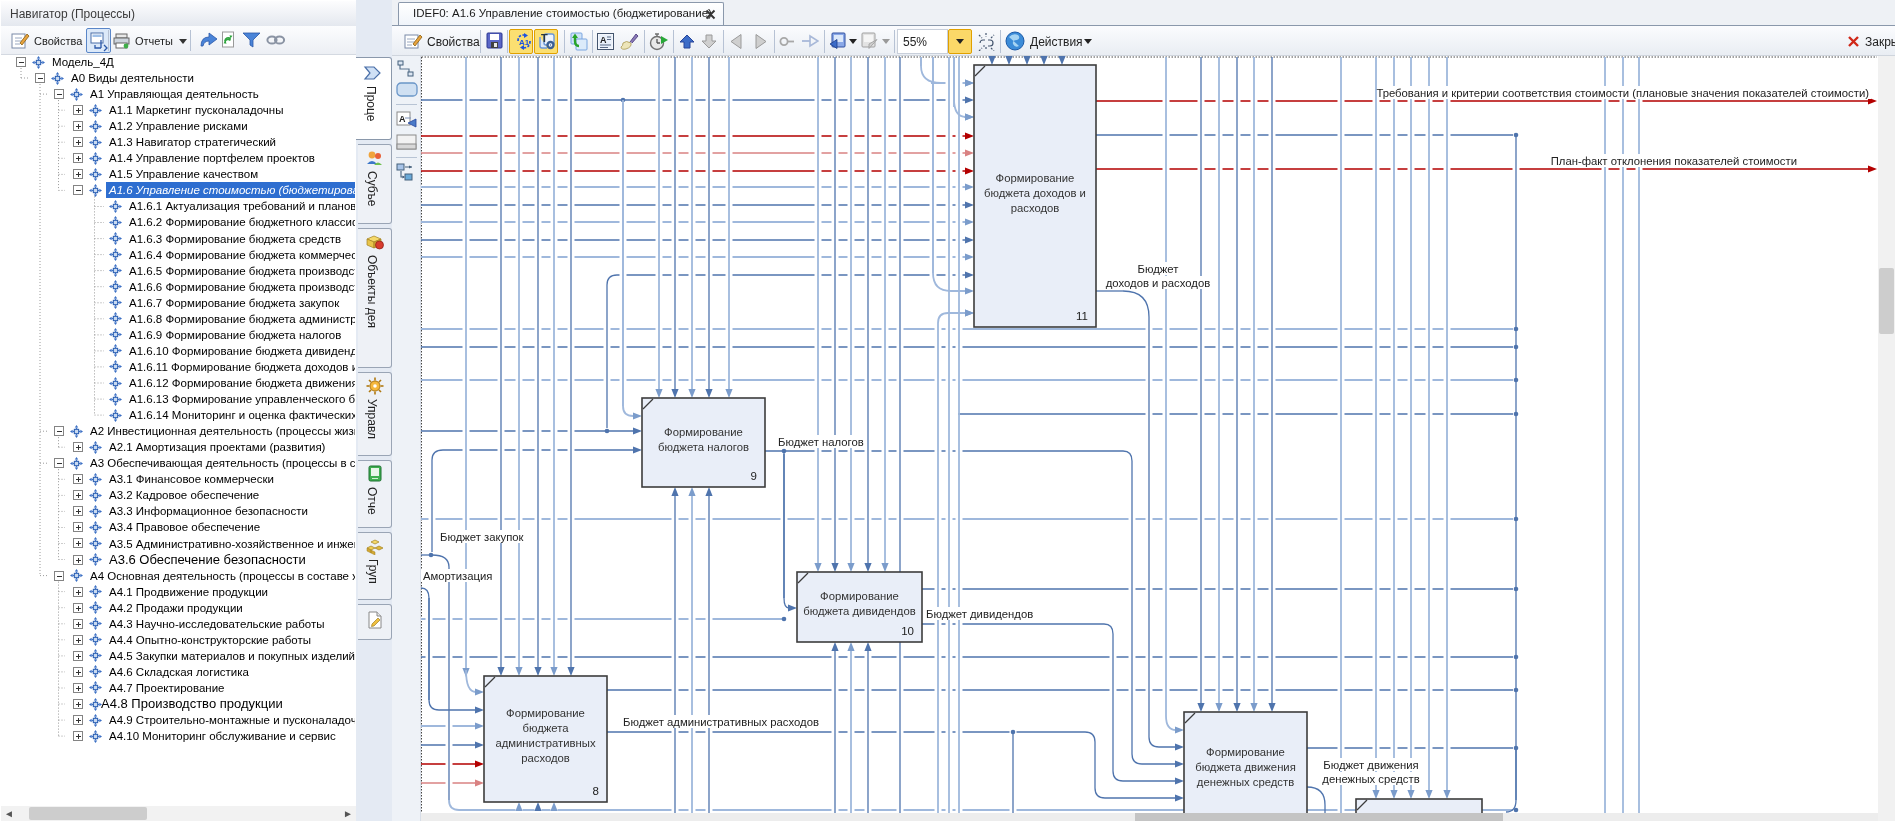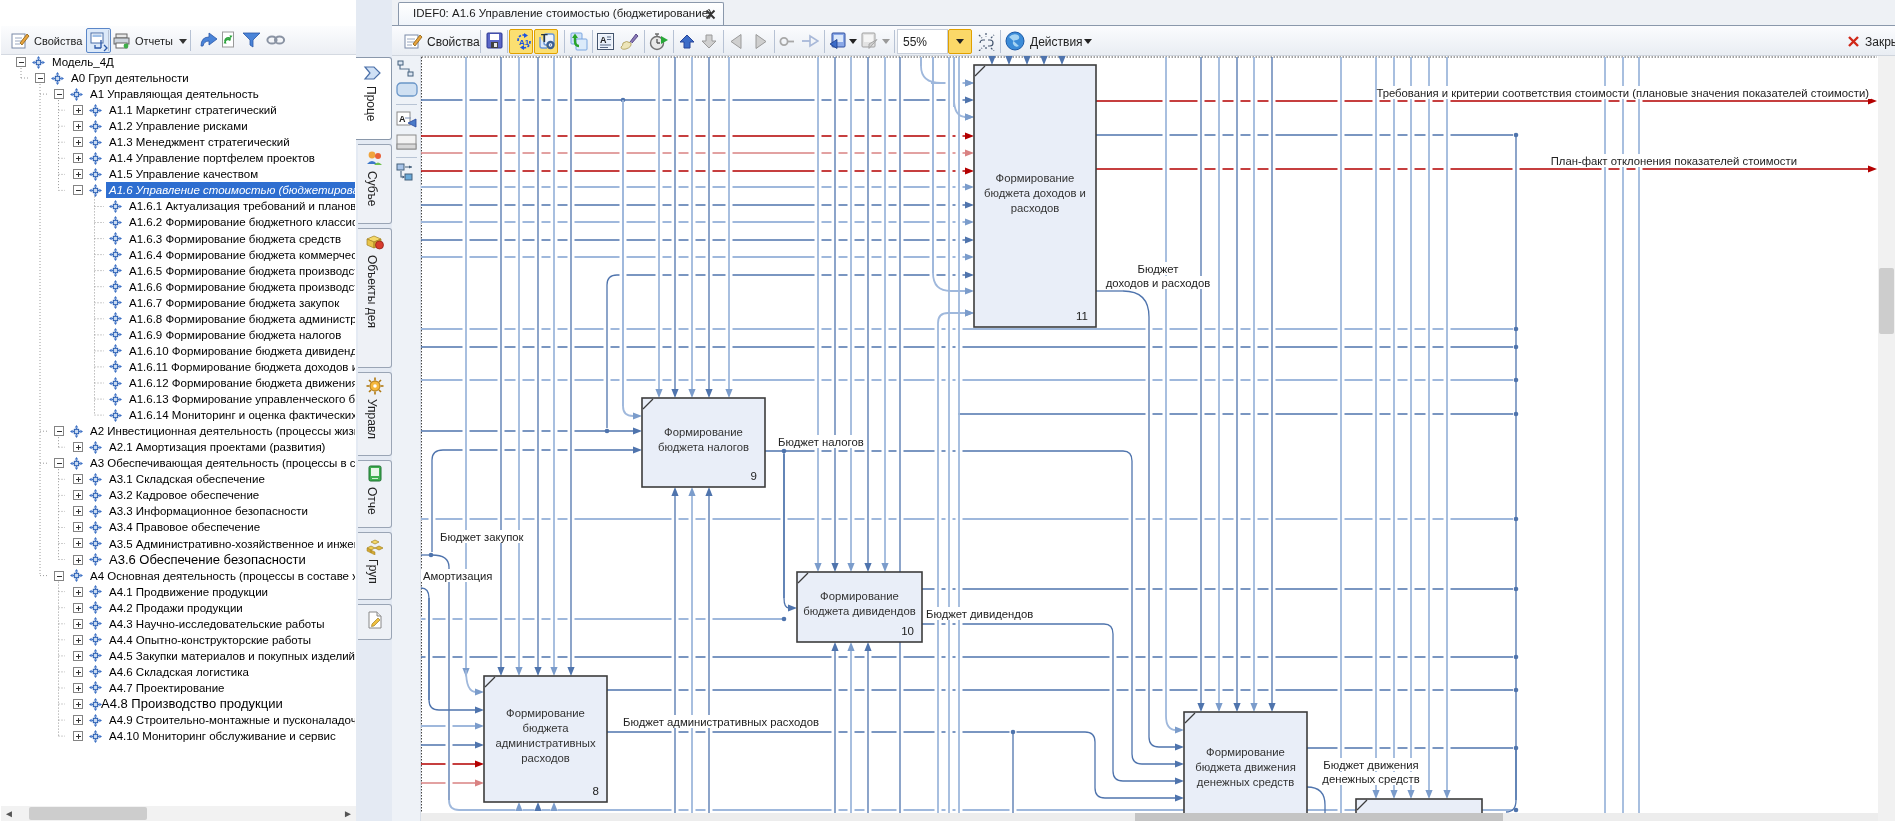--- a/index.html
+++ b/index.html
@@ -3,20 +3,29 @@
 <style>
 * { margin:0; padding:0; box-sizing:border-box; }
 body { width:1895px; height:821px; overflow:hidden; font-family:"Liberation Sans", sans-serif; background:#eef1f5; position:relative; }
 .abs { position:absolute; }
 .sep { position:absolute; width:1px; background:#b7c2d4; top:6px; height:22px; }
 </style></head>
 <body>
 
 <div class="abs" style="left:0;top:0;width:392px;height:821px;background:#fff;border-right:1px solid #a8b2c2">
 
+  <div class="abs" style="left:1px;top:1px;width:390px;height:26px;background:linear-gradient(#fdfdfe,#e4e8ef);border-bottom:1px solid #c9cfd9">
+    <span class="abs" style="left:9px;top:6px;font-size:12px;color:#3c3c3c">Навигатор (Процессы)</span>
+    <svg class="abs" style="left:353px;top:7px" width="13" height="13" viewBox="0 0 13 13">
+        <path d="M4,1 h5 v5 h-5 z M4,6 h5 M6.5,6 v5" stroke="#4a5568" stroke-width="1.3" fill="none"></path>
+      </svg>
+    <svg class="abs" style="left:374px;top:7px" width="12" height="12" viewBox="0 0 12 12">
+        <path d="M2,2 L10,10 M10,2 L2,10" stroke="#3c4452" stroke-width="1.8"></path>
+      </svg>
+  </div>
 
   <div class="abs" style="left:1px;top:26px;width:390px;height:29px;background:linear-gradient(#fcfdfe,#eceff4);border-bottom:1px solid #d4d9e1">
     <svg class="abs" style="left:10px;top:5px" width="19" height="19" viewBox="0 0 19 19">
         <rect x="1" y="3" width="13" height="14" fill="#fff" stroke="#7a8aa8"></rect>
         <path d="M4,7 h7 M4,10 h7 M4,13 h5" stroke="#9aa8c0" stroke-width="1"></path>
         <path d="M9,12 L16,3 L18,5 L11,14 z" fill="#e8a33d" stroke="#8a6010" stroke-width="0.8"></path>
       </svg>
     <span class="abs" style="left:33px;top:9px;font-size:11px;color:#222">Свойства</span>
     <div class="abs" style="left:85px;top:2px;width:25px;height:25px;background:#dce9f9;border:1px solid #5a86c8;border-radius:2px">
       <svg width="23" height="23" viewBox="0 0 23 23">
@@ -119,21 +128,21 @@
         <polygon points="7.5,15 5.5,12 9.5,12" fill="#3b6fc4"></polygon>
         <line x1="7.5" y1="10" x2="7.5" y2="12" stroke="#3b6fc4" stroke-width="1.6"></line>
         <polygon points="0,7.5 3,5.5 3,9.5" fill="#3b6fc4"></polygon>
         <line x1="3" y1="7.5" x2="5" y2="7.5" stroke="#3b6fc4" stroke-width="1.6"></line>
         <polygon points="15,7.5 12,5.5 12,9.5" fill="#3b6fc4"></polygon>
         <line x1="10" y1="7.5" x2="12" y2="7.5" stroke="#3b6fc4" stroke-width="1.6"></line>
       </svg>
 <div style="position:absolute;left:15px;top:57px;width:10px;height:10px;background:#fff;border:1px solid #848484">
         <div style="position:absolute;left:1.5px;top:3.5px;width:5px;height:1px;background:#333"></div>
       </div>
-<div style="position:absolute;left:70px;top:70px;width:284px;height:16px;color:#000;font-size:11.5px;line-height:16px;white-space:nowrap;overflow:hidden">А0 Груп деятельности</div>
+<div style="position:absolute;left:70px;top:70px;width:284px;height:16px;color:#000;font-size:11.5px;line-height:16px;white-space:nowrap;overflow:hidden">А0 Виды деятельности</div>
 <svg style="position:absolute;left:50px;top:72px" width="13" height="13" viewBox="0 0 15 15">
         <rect x="5" y="5" width="5" height="5" fill="#c8d9f0" stroke="#2b5fb0" stroke-width="1.2"></rect>
         <polygon points="7.5,0 5.5,3 9.5,3" fill="#3b6fc4"></polygon>
         <line x1="7.5" y1="3" x2="7.5" y2="5" stroke="#3b6fc4" stroke-width="1.6"></line>
         <polygon points="7.5,15 5.5,12 9.5,12" fill="#3b6fc4"></polygon>
         <line x1="7.5" y1="10" x2="7.5" y2="12" stroke="#3b6fc4" stroke-width="1.6"></line>
         <polygon points="0,7.5 3,5.5 3,9.5" fill="#3b6fc4"></polygon>
         <line x1="3" y1="7.5" x2="5" y2="7.5" stroke="#3b6fc4" stroke-width="1.6"></line>
         <polygon points="15,7.5 12,5.5 12,9.5" fill="#3b6fc4"></polygon>
         <line x1="10" y1="7.5" x2="12" y2="7.5" stroke="#3b6fc4" stroke-width="1.6"></line>
@@ -149,21 +158,21 @@
         <polygon points="7.5,15 5.5,12 9.5,12" fill="#3b6fc4"></polygon>
         <line x1="7.5" y1="10" x2="7.5" y2="12" stroke="#3b6fc4" stroke-width="1.6"></line>
         <polygon points="0,7.5 3,5.5 3,9.5" fill="#3b6fc4"></polygon>
         <line x1="3" y1="7.5" x2="5" y2="7.5" stroke="#3b6fc4" stroke-width="1.6"></line>
         <polygon points="15,7.5 12,5.5 12,9.5" fill="#3b6fc4"></polygon>
         <line x1="10" y1="7.5" x2="12" y2="7.5" stroke="#3b6fc4" stroke-width="1.6"></line>
       </svg>
 <div style="position:absolute;left:53px;top:89px;width:10px;height:10px;background:#fff;border:1px solid #848484">
         <div style="position:absolute;left:1.5px;top:3.5px;width:5px;height:1px;background:#333"></div>
       </div>
-<div style="position:absolute;left:108px;top:102px;width:246px;height:16px;color:#000;font-size:11.5px;line-height:16px;white-space:nowrap;overflow:hidden">А1.1 Маркетинг стратегический</div>
+<div style="position:absolute;left:108px;top:102px;width:246px;height:16px;color:#000;font-size:11.5px;line-height:16px;white-space:nowrap;overflow:hidden">А1.1 Маркетинг пусконаладочны</div>
 <svg style="position:absolute;left:88px;top:104px" width="13" height="13" viewBox="0 0 15 15">
         <rect x="5" y="5" width="5" height="5" fill="#c8d9f0" stroke="#2b5fb0" stroke-width="1.2"></rect>
         <polygon points="7.5,0 5.5,3 9.5,3" fill="#3b6fc4"></polygon>
         <line x1="7.5" y1="3" x2="7.5" y2="5" stroke="#3b6fc4" stroke-width="1.6"></line>
         <polygon points="7.5,15 5.5,12 9.5,12" fill="#3b6fc4"></polygon>
         <line x1="7.5" y1="10" x2="7.5" y2="12" stroke="#3b6fc4" stroke-width="1.6"></line>
         <polygon points="0,7.5 3,5.5 3,9.5" fill="#3b6fc4"></polygon>
         <line x1="3" y1="7.5" x2="5" y2="7.5" stroke="#3b6fc4" stroke-width="1.6"></line>
         <polygon points="15,7.5 12,5.5 12,9.5" fill="#3b6fc4"></polygon>
         <line x1="10" y1="7.5" x2="12" y2="7.5" stroke="#3b6fc4" stroke-width="1.6"></line>
@@ -181,21 +190,21 @@
         <line x1="7.5" y1="10" x2="7.5" y2="12" stroke="#3b6fc4" stroke-width="1.6"></line>
         <polygon points="0,7.5 3,5.5 3,9.5" fill="#3b6fc4"></polygon>
         <line x1="3" y1="7.5" x2="5" y2="7.5" stroke="#3b6fc4" stroke-width="1.6"></line>
         <polygon points="15,7.5 12,5.5 12,9.5" fill="#3b6fc4"></polygon>
         <line x1="10" y1="7.5" x2="12" y2="7.5" stroke="#3b6fc4" stroke-width="1.6"></line>
       </svg>
 <div style="position:absolute;left:72px;top:121px;width:10px;height:10px;background:#fff;border:1px solid #848484">
         <div style="position:absolute;left:1.5px;top:3.5px;width:5px;height:1px;background:#333"></div>
         <div style="position:absolute;left:3.5px;top:1.5px;width:1px;height:5px;background:#333"></div>
       </div>
-<div style="position:absolute;left:108px;top:134px;width:246px;height:16px;color:#000;font-size:11.5px;line-height:16px;white-space:nowrap;overflow:hidden">А1.3 Менеджмент стратегический</div>
+<div style="position:absolute;left:108px;top:134px;width:246px;height:16px;color:#000;font-size:11.5px;line-height:16px;white-space:nowrap;overflow:hidden">А1.3 Навигатор стратегический</div>
 <svg style="position:absolute;left:88px;top:136px" width="13" height="13" viewBox="0 0 15 15">
         <rect x="5" y="5" width="5" height="5" fill="#c8d9f0" stroke="#2b5fb0" stroke-width="1.2"></rect>
         <polygon points="7.5,0 5.5,3 9.5,3" fill="#3b6fc4"></polygon>
         <line x1="7.5" y1="3" x2="7.5" y2="5" stroke="#3b6fc4" stroke-width="1.6"></line>
         <polygon points="7.5,15 5.5,12 9.5,12" fill="#3b6fc4"></polygon>
         <line x1="7.5" y1="10" x2="7.5" y2="12" stroke="#3b6fc4" stroke-width="1.6"></line>
         <polygon points="0,7.5 3,5.5 3,9.5" fill="#3b6fc4"></polygon>
         <line x1="3" y1="7.5" x2="5" y2="7.5" stroke="#3b6fc4" stroke-width="1.6"></line>
         <polygon points="15,7.5 12,5.5 12,9.5" fill="#3b6fc4"></polygon>
         <line x1="10" y1="7.5" x2="12" y2="7.5" stroke="#3b6fc4" stroke-width="1.6"></line>
@@ -458,21 +467,21 @@
         <polygon points="7.5,15 5.5,12 9.5,12" fill="#3b6fc4"></polygon>
         <line x1="7.5" y1="10" x2="7.5" y2="12" stroke="#3b6fc4" stroke-width="1.6"></line>
         <polygon points="0,7.5 3,5.5 3,9.5" fill="#3b6fc4"></polygon>
         <line x1="3" y1="7.5" x2="5" y2="7.5" stroke="#3b6fc4" stroke-width="1.6"></line>
         <polygon points="15,7.5 12,5.5 12,9.5" fill="#3b6fc4"></polygon>
         <line x1="10" y1="7.5" x2="12" y2="7.5" stroke="#3b6fc4" stroke-width="1.6"></line>
       </svg>
 <div style="position:absolute;left:53px;top:458px;width:10px;height:10px;background:#fff;border:1px solid #848484">
         <div style="position:absolute;left:1.5px;top:3.5px;width:5px;height:1px;background:#333"></div>
       </div>
-<div style="position:absolute;left:108px;top:471px;width:246px;height:16px;color:#000;font-size:11.5px;line-height:16px;white-space:nowrap;overflow:hidden">А3.1 Складская обеспечение</div>
+<div style="position:absolute;left:108px;top:471px;width:246px;height:16px;color:#000;font-size:11.5px;line-height:16px;white-space:nowrap;overflow:hidden">А3.1 Финансовое коммерчески</div>
 <svg style="position:absolute;left:88px;top:473px" width="13" height="13" viewBox="0 0 15 15">
         <rect x="5" y="5" width="5" height="5" fill="#c8d9f0" stroke="#2b5fb0" stroke-width="1.2"></rect>
         <polygon points="7.5,0 5.5,3 9.5,3" fill="#3b6fc4"></polygon>
         <line x1="7.5" y1="3" x2="7.5" y2="5" stroke="#3b6fc4" stroke-width="1.6"></line>
         <polygon points="7.5,15 5.5,12 9.5,12" fill="#3b6fc4"></polygon>
         <line x1="7.5" y1="10" x2="7.5" y2="12" stroke="#3b6fc4" stroke-width="1.6"></line>
         <polygon points="0,7.5 3,5.5 3,9.5" fill="#3b6fc4"></polygon>
         <line x1="3" y1="7.5" x2="5" y2="7.5" stroke="#3b6fc4" stroke-width="1.6"></line>
         <polygon points="15,7.5 12,5.5 12,9.5" fill="#3b6fc4"></polygon>
         <line x1="10" y1="7.5" x2="12" y2="7.5" stroke="#3b6fc4" stroke-width="1.6"></line>

